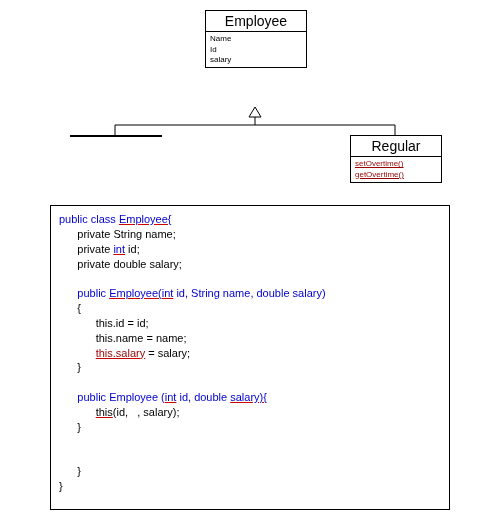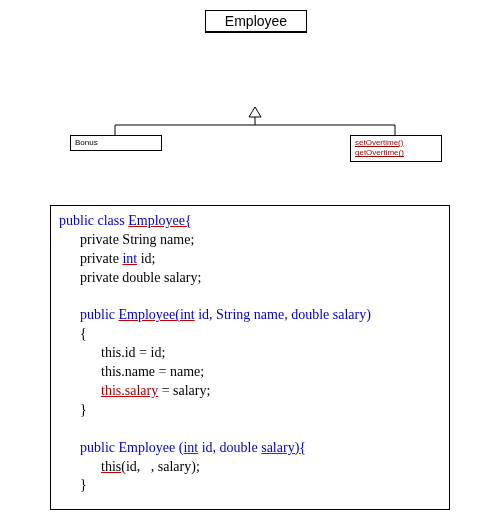--- a/index.html
+++ b/index.html
@@ -49,47 +49,50 @@
     height: 185px;
     pointer-events: none;
   }
   .code-box {
     border: 1px solid #000;
     width: 400px;
     height: 305px;
     margin: 10px auto 0 auto;
     padding: 6px 8px;
     box-sizing: border-box;
-    font-family: Liberation Serif, serif;
-    font-size: 14px;
+    font-family: Liberation Sans, sans-serif;
+    font-size: 11px;
     line-height: 1.35;
     white-space: pre;
     color: #000;
   }
   .kw { color: #00c; }
   .warn { color: #00c; text-decoration: underline; text-decoration-color: #c00; }
   .err { color: #900; text-decoration: underline; text-decoration-color: #c00; }
   .ul { text-decoration: underline; text-decoration-color: #c00; }
 </style>
 </head>
 <body>
 
 <div class="diagram">
 
   <div class="uml-class" style="left:195px; top:0; width:100px;">
     <div class="uml-title">Employee</div>
+    <div class="uml-section">
+      <div>Name</div>
+      <div>Id</div>
+      <div>salary</div>
+    </div>
   </div>
 
   <div class="uml-class" style="left:60px; top:125px; width:90px;">
-    <div class="uml-section">
-      <div>Bonus</div>
-    </div>
   </div>
 
   <div class="uml-class" style="left:340px; top:125px; width:90px;">
+    <div class="uml-title">Regular</div>
     <div class="uml-section">
       <div class="method">setOvertime()</div>
       <div class="method">getOvertime()</div>
     </div>
   </div>
 
   <svg class="connectors">
 
     <polygon points="245,97 239,107 251,107" fill="#fff" stroke="#000" stroke-width="1"></polygon>
     <line x1="245" y1="107" x2="245" y2="115" stroke="#000" stroke-width="1"></line>

